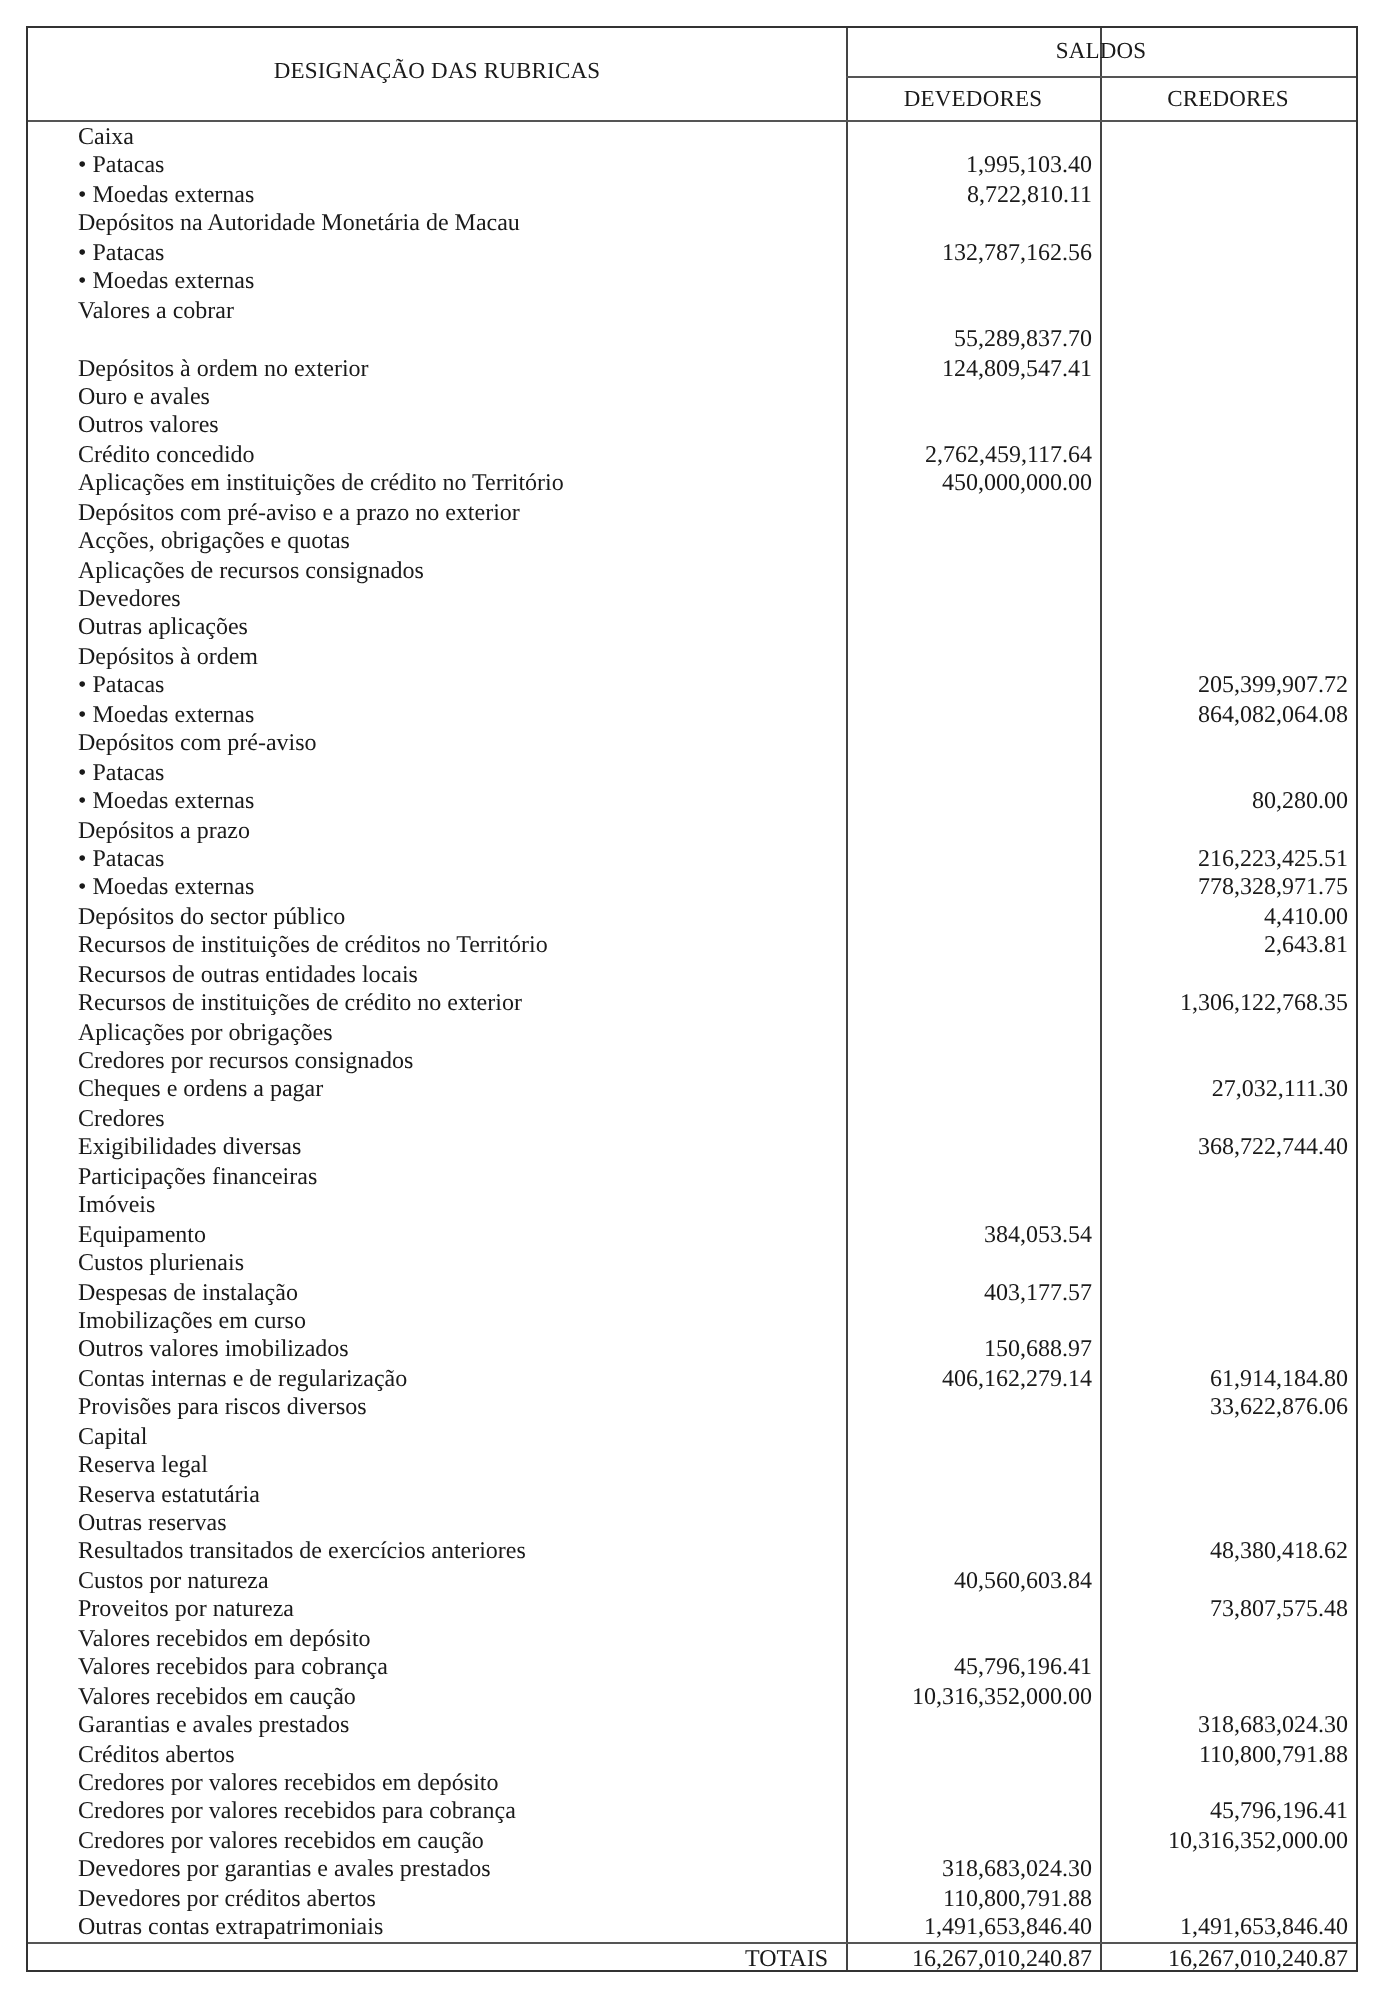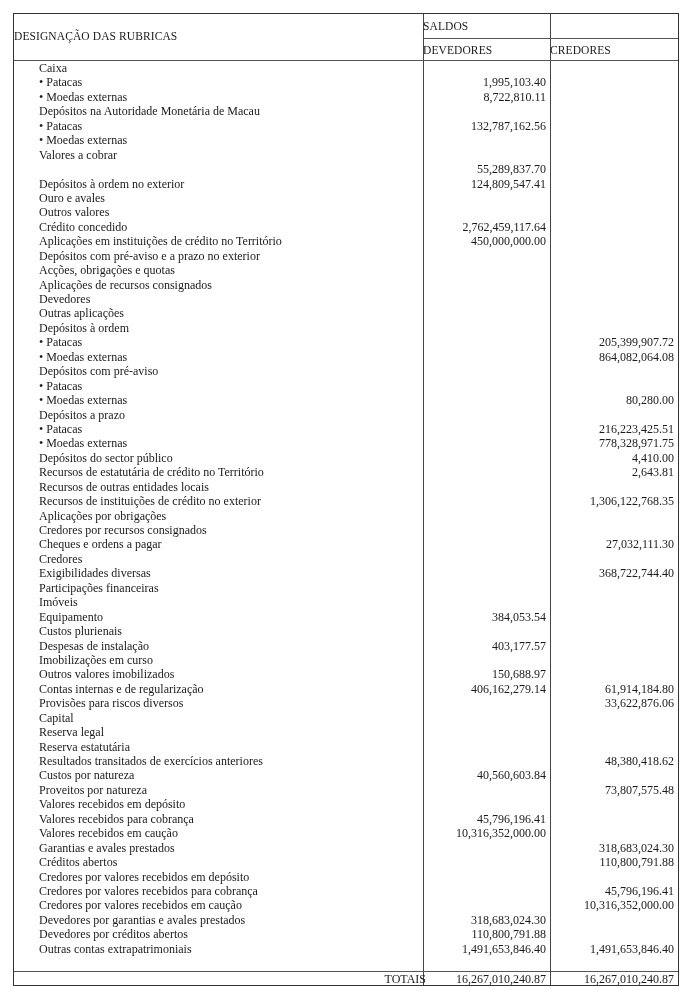--- a/index.html
+++ b/index.html
@@ -7,32 +7,32 @@
          font-family: "Liberation Serif", "DejaVu Serif", serif; color: #1a1a1a; }
   .tbl { position: absolute; left: 13px; top: 13px; width: 666px; height: 973px;
          border: 1px solid #333; box-sizing: border-box; }
   .vline { position: absolute; top: 0; bottom: 0; width: 0; border-left: 1px solid #444; }
   .v1 { left: 409px; }
   .v2 { left: 536px; }
   .hline { position: absolute; height: 0; border-top: 1px solid #555; }
   .h-head { left: 0; right: 0; top: 46px; }
   .h-saldos { left: 409px; right: 0; top: 24px; }
   .h-tot { left: 0; right: 0; top: 957px; }
-  .hdr { position: absolute; font-size: 11.5px; letter-spacing: 0.1px; }
+  .hdr { position: absolute; font-size: 11.5px; text-align: center; letter-spacing: 0.1px; }
   .hdr-desig { left: 0; width: 409px; top: 16px; }
   .hdr-saldos { left: 409px; right: 0; top: 6px; }
   .hdr-dev { left: 409px; width: 127px; top: 30px; }
   .hdr-cred { left: 536px; right: 0; top: 30px; }
   .rows { position: absolute; left: 0; right: 0; top: 47px; }
   .row { position: relative; height: 14.44px; font-size: 12px; line-height: 14.44px; white-space: nowrap; }
   .row .lbl { position: absolute; left: 25px; }
   .row .dev { position: absolute; left: 409px; width: 127px; text-align: right; box-sizing: border-box; padding-right: 4px; }
   .row .cred { position: absolute; left: 536px; right: 0; text-align: right; box-sizing: border-box; padding-right: 4px; }
   .tot { position: absolute; left: 0; right: 0; top: 958px; height: 14px; font-size: 12px; line-height: 14px; }
-  .tot .lbl { position: absolute; right: 252px; }
+  .tot .lbl { position: absolute; right: 264px; }
   .tot .dev { position: absolute; left: 409px; width: 127px; text-align: right; box-sizing: border-box; padding-right: 4px; }
   .tot .cred { position: absolute; left: 536px; right: 0; text-align: right; box-sizing: border-box; padding-right: 4px; }
 </style>
 </head>
 <body>
 
 <div class="tbl">
   <div class="vline v1"></div>
   <div class="vline v2"></div>
   <div class="hline h-saldos"></div>
@@ -178,21 +178,21 @@
         <span class="lbl">• Moedas externas</span>
         <span class="dev"></span>
         <span class="cred">778,328,971.75</span>
       </div>
       <div class="row">
         <span class="lbl">Depósitos do sector público</span>
         <span class="dev"></span>
         <span class="cred">4,410.00</span>
       </div>
       <div class="row">
-        <span class="lbl">Recursos de estatutária de crédito no Território</span>
+        <span class="lbl">Recursos de instituições de créditos no Território</span>
         <span class="dev"></span>
         <span class="cred">2,643.81</span>
       </div>
       <div class="row">
         <span class="lbl">Recursos de outras entidades locais</span>
         <span class="dev"></span>
         <span class="cred"></span>
       </div>
       <div class="row">
         <span class="lbl">Recursos de instituições de crédito no exterior</span>
@@ -274,20 +274,25 @@
         <span class="dev"></span>
         <span class="cred"></span>
       </div>
       <div class="row">
         <span class="lbl">Reserva legal</span>
         <span class="dev"></span>
         <span class="cred"></span>
       </div>
       <div class="row">
         <span class="lbl">Reserva estatutária</span>
+        <span class="dev"></span>
+        <span class="cred"></span>
+      </div>
+      <div class="row">
+        <span class="lbl">Outras reservas</span>
         <span class="dev"></span>
         <span class="cred"></span>
       </div>
       <div class="row">
         <span class="lbl">Resultados transitados de exercícios anteriores</span>
         <span class="dev"></span>
         <span class="cred">48,380,418.62</span>
       </div>
       <div class="row">
         <span class="lbl">Custos por natureza</span>

